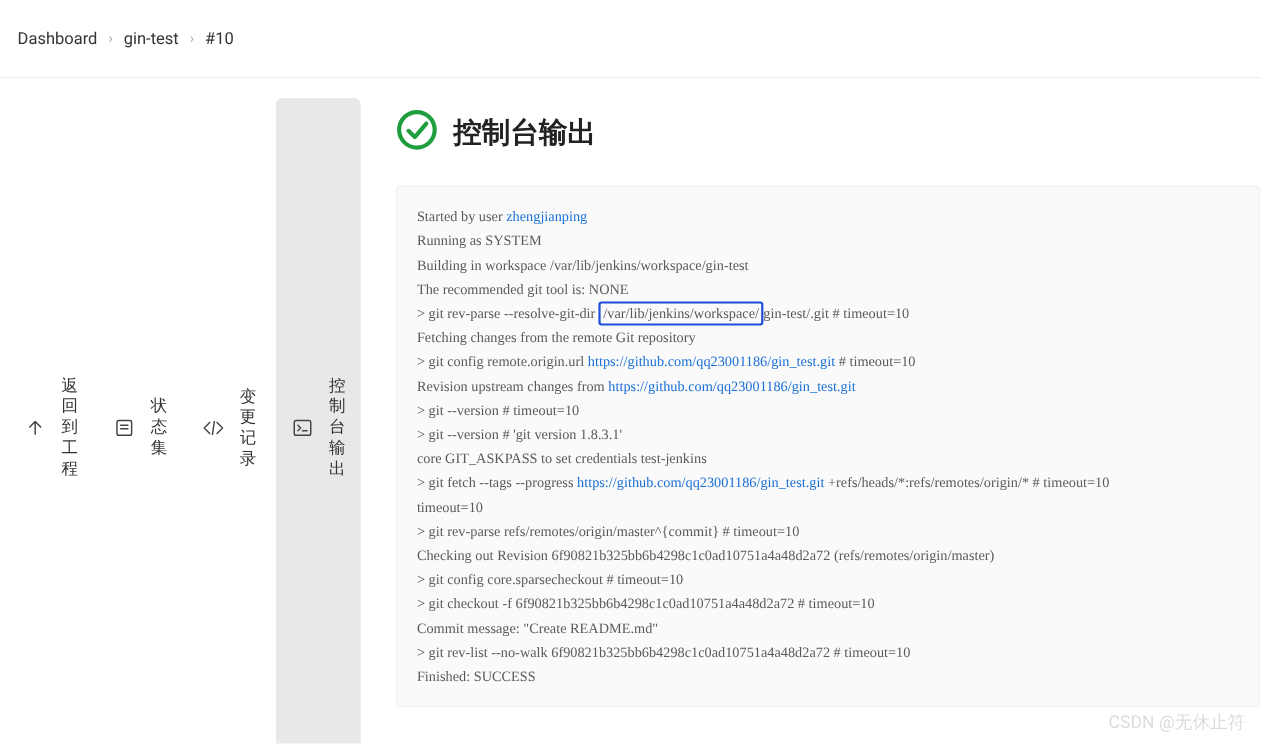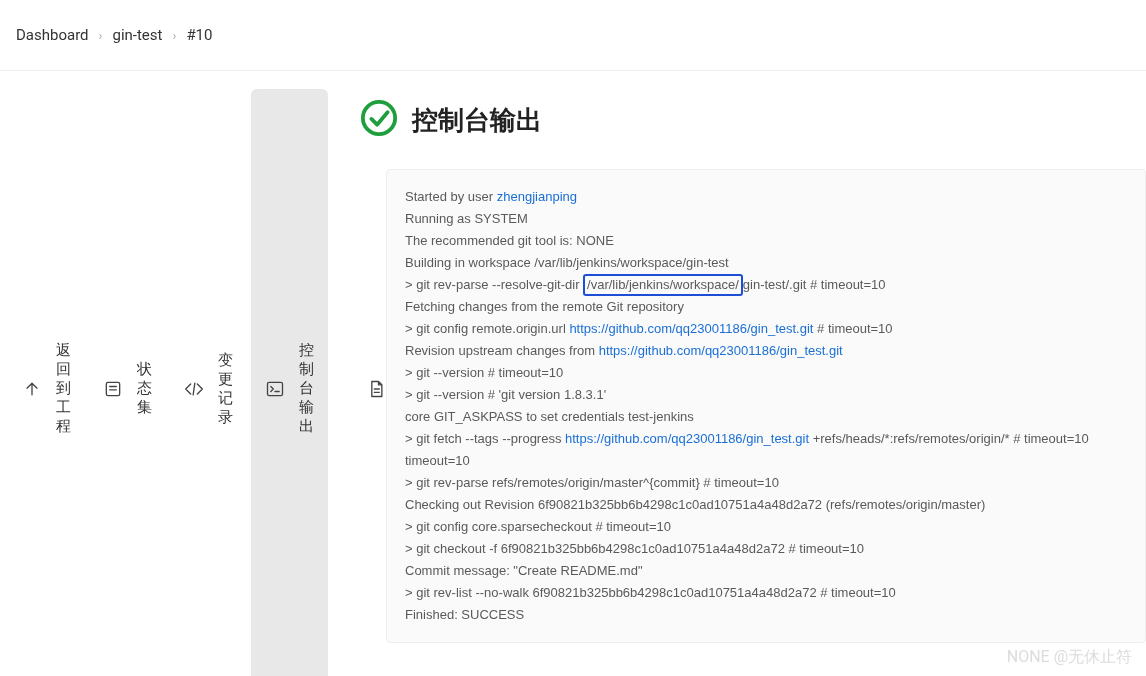--- a/index.html
+++ b/index.html
@@ -58,27 +58,26 @@
     gap: 14px;
     margin-bottom: 28px;
   }
   .page-title h1 { font-size: 26px; font-weight: 700; color: #222; }
   .success-icon svg { width: 38px; height: 38px; }
   .console {
     background: #fafafa;
     border: 1px solid #eee;
     border-radius: 4px;
     padding: 16px 18px;
-    font-family: Liberation Sans, sans-serif;
+    font-family: Liberation Serif, serif;
     font-size: 13px;
     line-height: 22px;
     color: #5a5a5a;
     overflow: hidden;
     white-space: nowrap;
-    margin-left: 26px;
   }
   .console .ln a { color: #1a6fd6; text-decoration: none; }
   .console .hl {
     border: 2px solid #1d4ed8;
     border-radius: 3px;
     padding: 0 2px;
     display: inline-block;
     line-height: 18px;
   }
   .watermark {
@@ -182,35 +181,35 @@
             <circle cx="20" cy="20" r="17" fill="none" stroke="#1f9e3d" stroke-width="4"></circle>
             <path d="M12 21 L18 27 L29 14" fill="none" stroke="#1f9e3d" stroke-width="4" stroke-linecap="round" stroke-linejoin="round"></path>
           </svg>
       </span>
       <h1>控制台输出</h1>
     </div>
 
     <div class="console" id="console">
         <div class="ln"><span>Started by user </span><a href="#">zhengjianping</a></div>
         <div class="ln"><span>Running as SYSTEM</span></div>
+        <div class="ln"><span>Building in workspace /var/lib/jenkins/workspace/gin-test</span></div>
         <div class="ln"><span>The recommended git tool is: NONE</span></div>
-        <div class="ln"><span>Building in workspace /var/lib/jenkins/workspace/gin-test</span></div>
         <div class="ln"><span> &gt; git rev-parse --resolve-git-dir </span><span class="hl">/var/lib/jenkins/workspace/</span><span>gin-test/.git # timeout=10</span></div>
         <div class="ln"><span>Fetching changes from the remote Git repository</span></div>
         <div class="ln"><span> &gt; git config remote.origin.url </span><a href="#">https://github.com/qq23001186/gin_test.git</a><span> # timeout=10</span></div>
         <div class="ln"><span>Revision upstream changes from </span><a href="#">https://github.com/qq23001186/gin_test.git</a></div>
         <div class="ln"><span> &gt; git --version # timeout=10</span></div>
         <div class="ln"><span> &gt; git --version # 'git version 1.8.3.1'</span></div>
         <div class="ln"><span>core GIT_ASKPASS to set credentials test-jenkins</span></div>
         <div class="ln"><span> &gt; git fetch --tags --progress </span><a href="#">https://github.com/qq23001186/gin_test.git</a><span> +refs/heads/*:refs/remotes/origin/* # timeout=10</span></div>
         <div class="ln"><span>timeout=10</span></div>
         <div class="ln"><span> &gt; git rev-parse refs/remotes/origin/master^{commit} # timeout=10</span></div>
         <div class="ln"><span>Checking out Revision 6f90821b325bb6b4298c1c0ad10751a4a48d2a72 (refs/remotes/origin/master)</span></div>
         <div class="ln"><span> &gt; git config core.sparsecheckout # timeout=10</span></div>
         <div class="ln"><span> &gt; git checkout -f 6f90821b325bb6b4298c1c0ad10751a4a48d2a72 # timeout=10</span></div>
         <div class="ln"><span>Commit message: "Create README.md"</span></div>
         <div class="ln"><span> &gt; git rev-list --no-walk 6f90821b325bb6b4298c1c0ad10751a4a48d2a72 # timeout=10</span></div>
         <div class="ln"><span>Finished: SUCCESS</span></div>
       </div>
   </main>
 </div>
 
-<div class="watermark">NONE @无休止符</div>
+<div class="watermark">CSDN @无休止符</div>
 
 </body></html>

